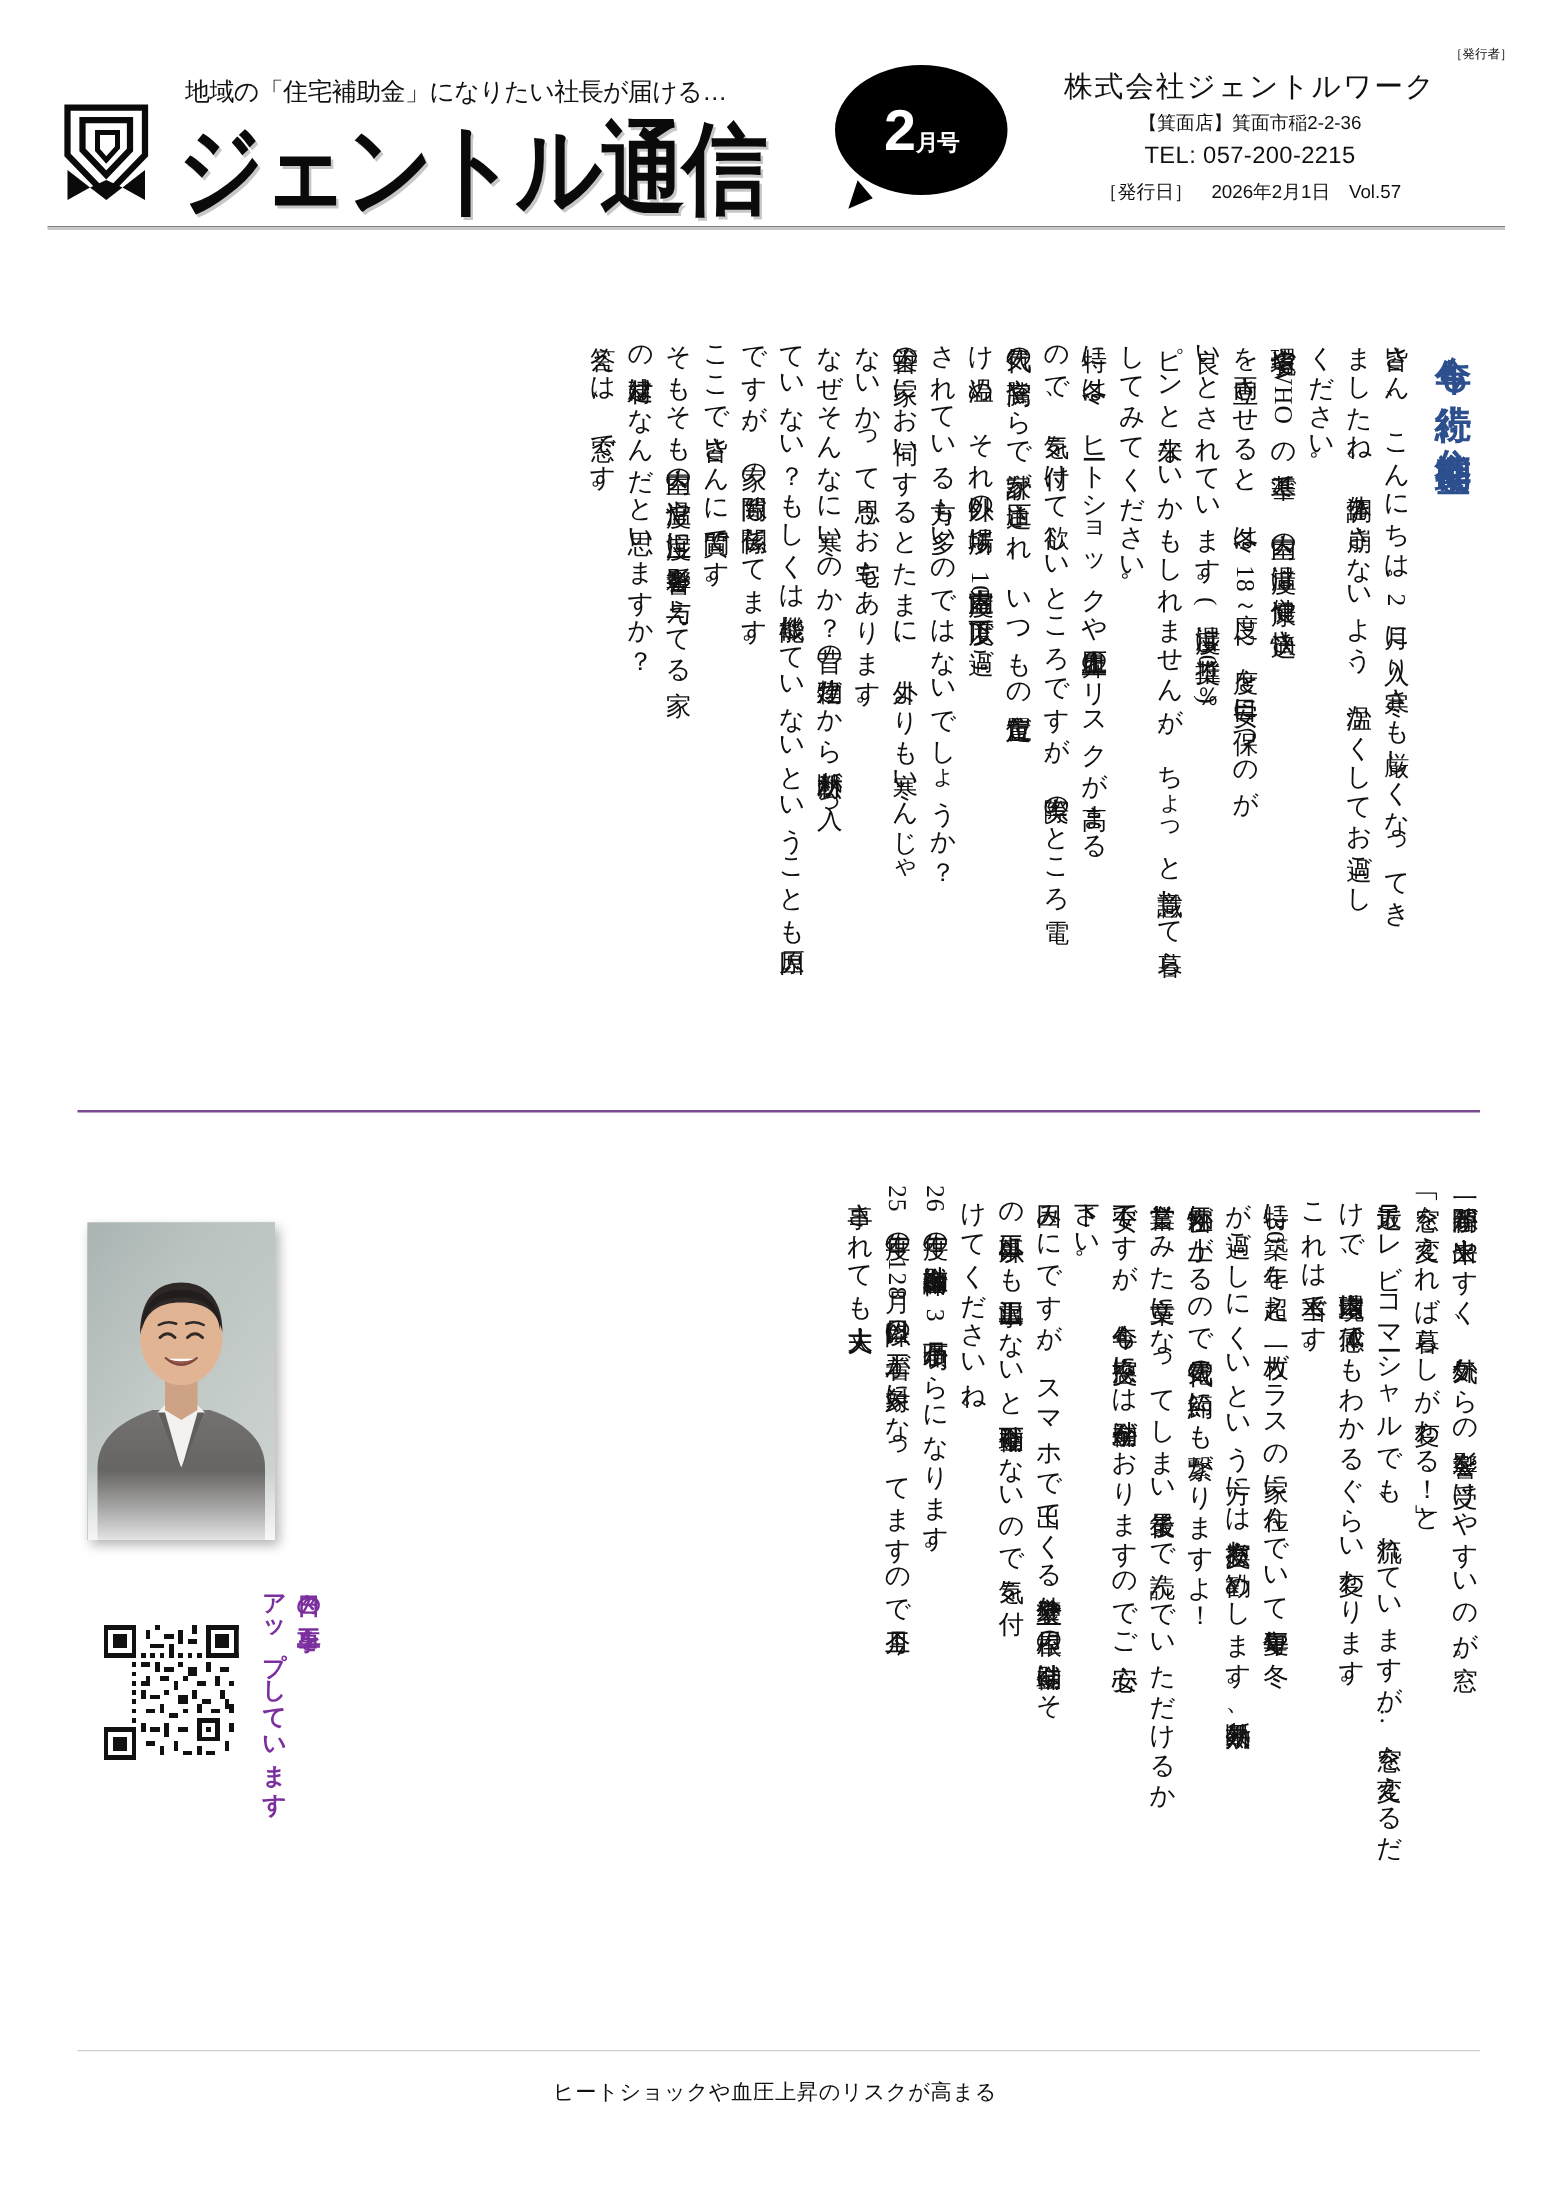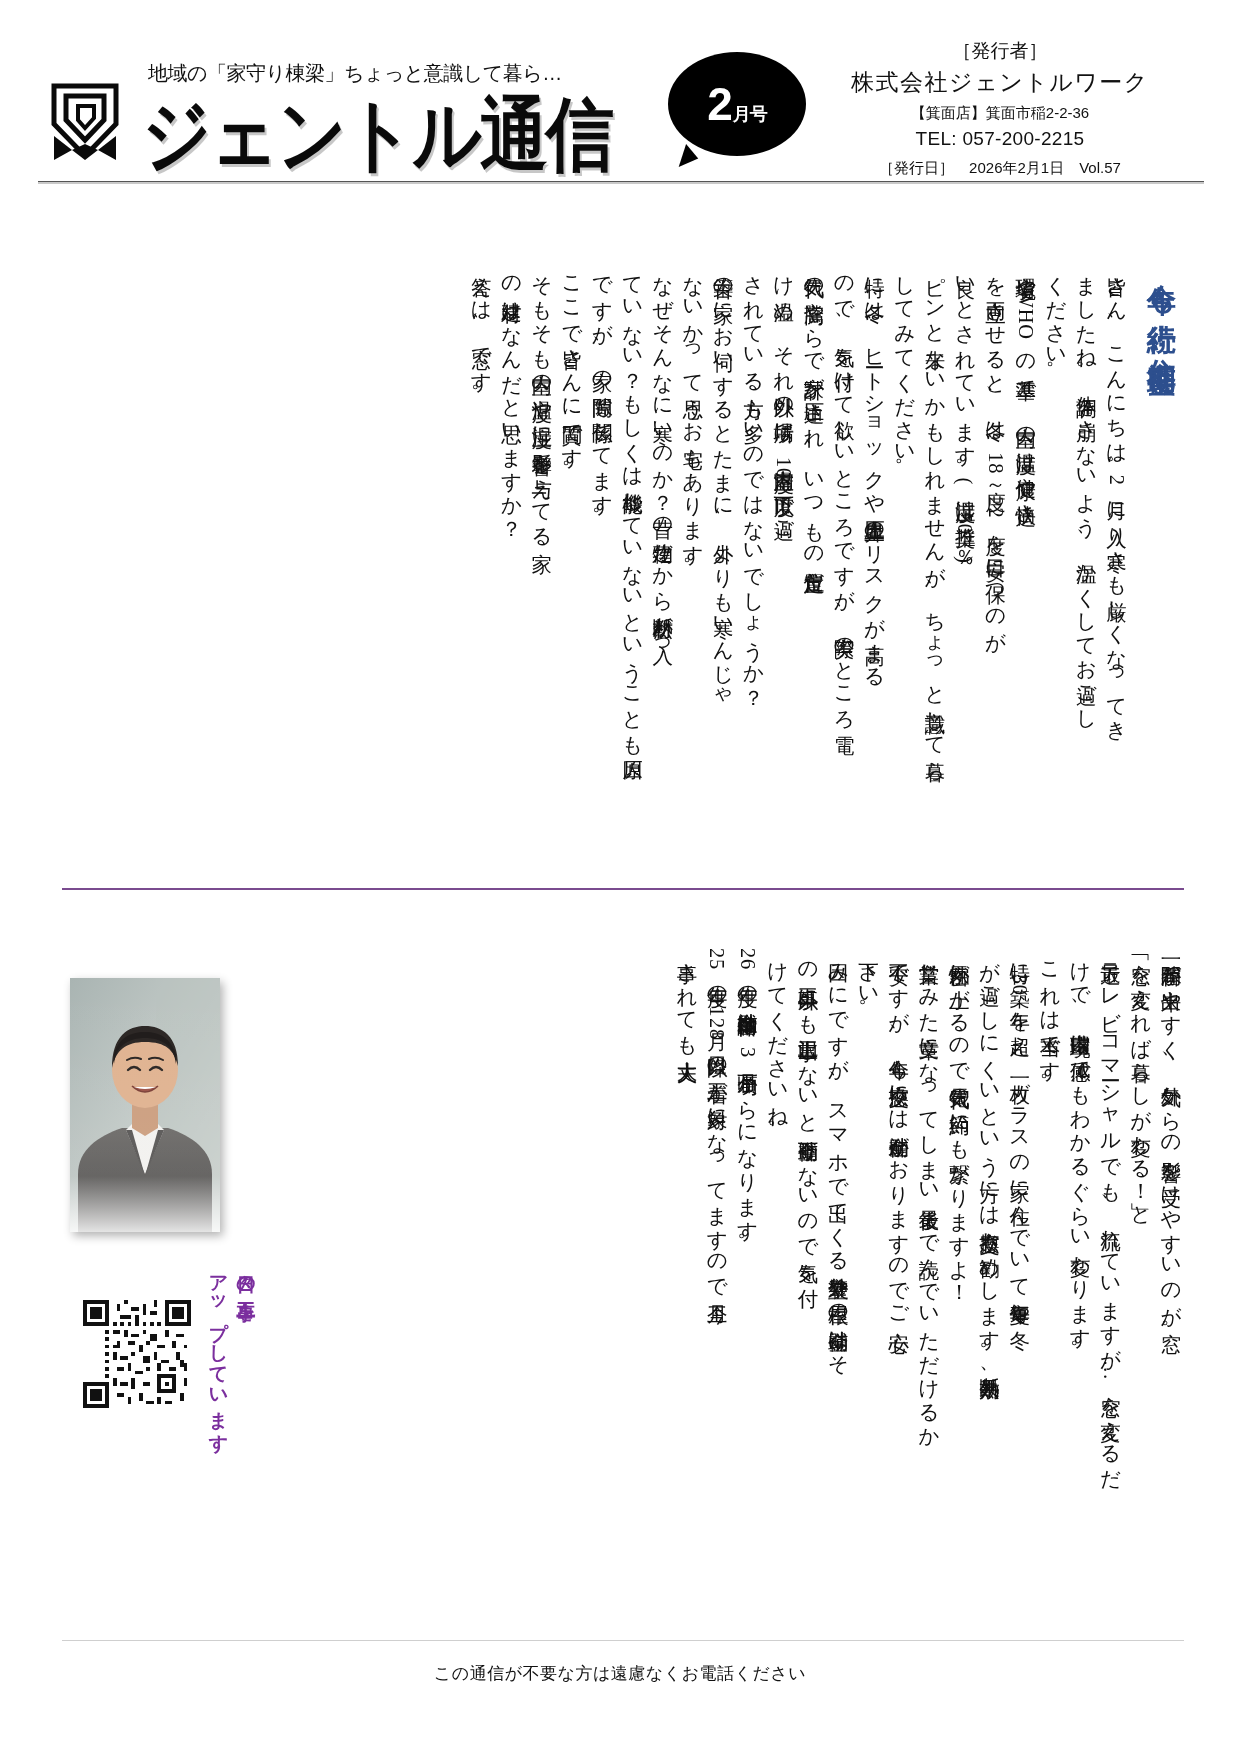--- a/index.html
+++ b/index.html
@@ -82,21 +82,21 @@
   .publisher {
     position: absolute;
     left: 790px; top: 36px;
     width: 420px;
     font-family: "Liberation Sans", "DejaVu Sans", sans-serif;
     font-size: 15px;
     line-height: 1.55;
     color: #111;
     text-align: center;
   }
-  .pub-label { display: block; text-align: center; font-size: 19px; }
+  .pub-label { display: block; text-align: right; font-size: 10px; }
   .pub-company { display: block; font-size: 23px; letter-spacing: 1.5px; }
   .pub-addr { display: block; font-size: 15px; }
   .pub-tel { display: block; font-size: 19px; letter-spacing: 0.3px; }
   .pub-date { display: block; font-size: 15px; margin-top: 2px; }
 
   .rule-top {
     position: absolute;
     left: 38px; top: 181px;
     width: 1166px; height: 3px;
     background: linear-gradient(to bottom, #555 0 1px, #c9c9c9 1px 3px);
@@ -216,21 +216,21 @@
     <svg viewBox="0 0 86 86" width="86" height="86" aria-hidden="true">
       <path d="M12 8 L43 8 L74 8 L74 46 L43 78 L12 46 Z" fill="none" stroke="#0a0a0a" stroke-width="5"></path>
       <path d="M24 18 L62 18 L62 42 L43 62 L24 42 Z" fill="none" stroke="#0a0a0a" stroke-width="5"></path>
       <path d="M36 28 L52 28 L52 40 L43 50 L36 42 Z" fill="none" stroke="#0a0a0a" stroke-width="4"></path>
       <path d="M12 58 L30 72 L12 82 Z" fill="#0a0a0a"></path>
       <path d="M74 58 L56 72 L74 82 Z" fill="#0a0a0a"></path>
       <path d="M30 72 L43 82 L56 72 L43 66 Z" fill="#0a0a0a"></path>
     </svg>
   </div>
 
-  <div class="tagline">地域の「家守り棟梁」ちょっと意識して暮ら…</div>
+  <div class="tagline">地域の「住宅補助金」になりたい社長が届ける…</div>
   <div class="wordmark">ジェントル通信</div>
 
   <div class="issue-bubble">
     <div class="issue-inner">
       <span class="issue-num">2</span>
       <span class="issue-suffix">月号</span>
     </div>
   </div>
 
   <div class="publisher">
@@ -437,13 +437,13 @@
     </g>
   </svg>
 </div>
 
 <div class="promo">
   <div>日々の工事を</div>
   <div>アップしています</div>
 </div>
 
 <div class="rule-bottom"></div>
-<div class="footer-note">この通信が不要な方は遠慮なくお電話ください</div>
+<div class="footer-note">ヒートショックや血圧上昇のリスクが高まる</div>
 
 </body></html>

